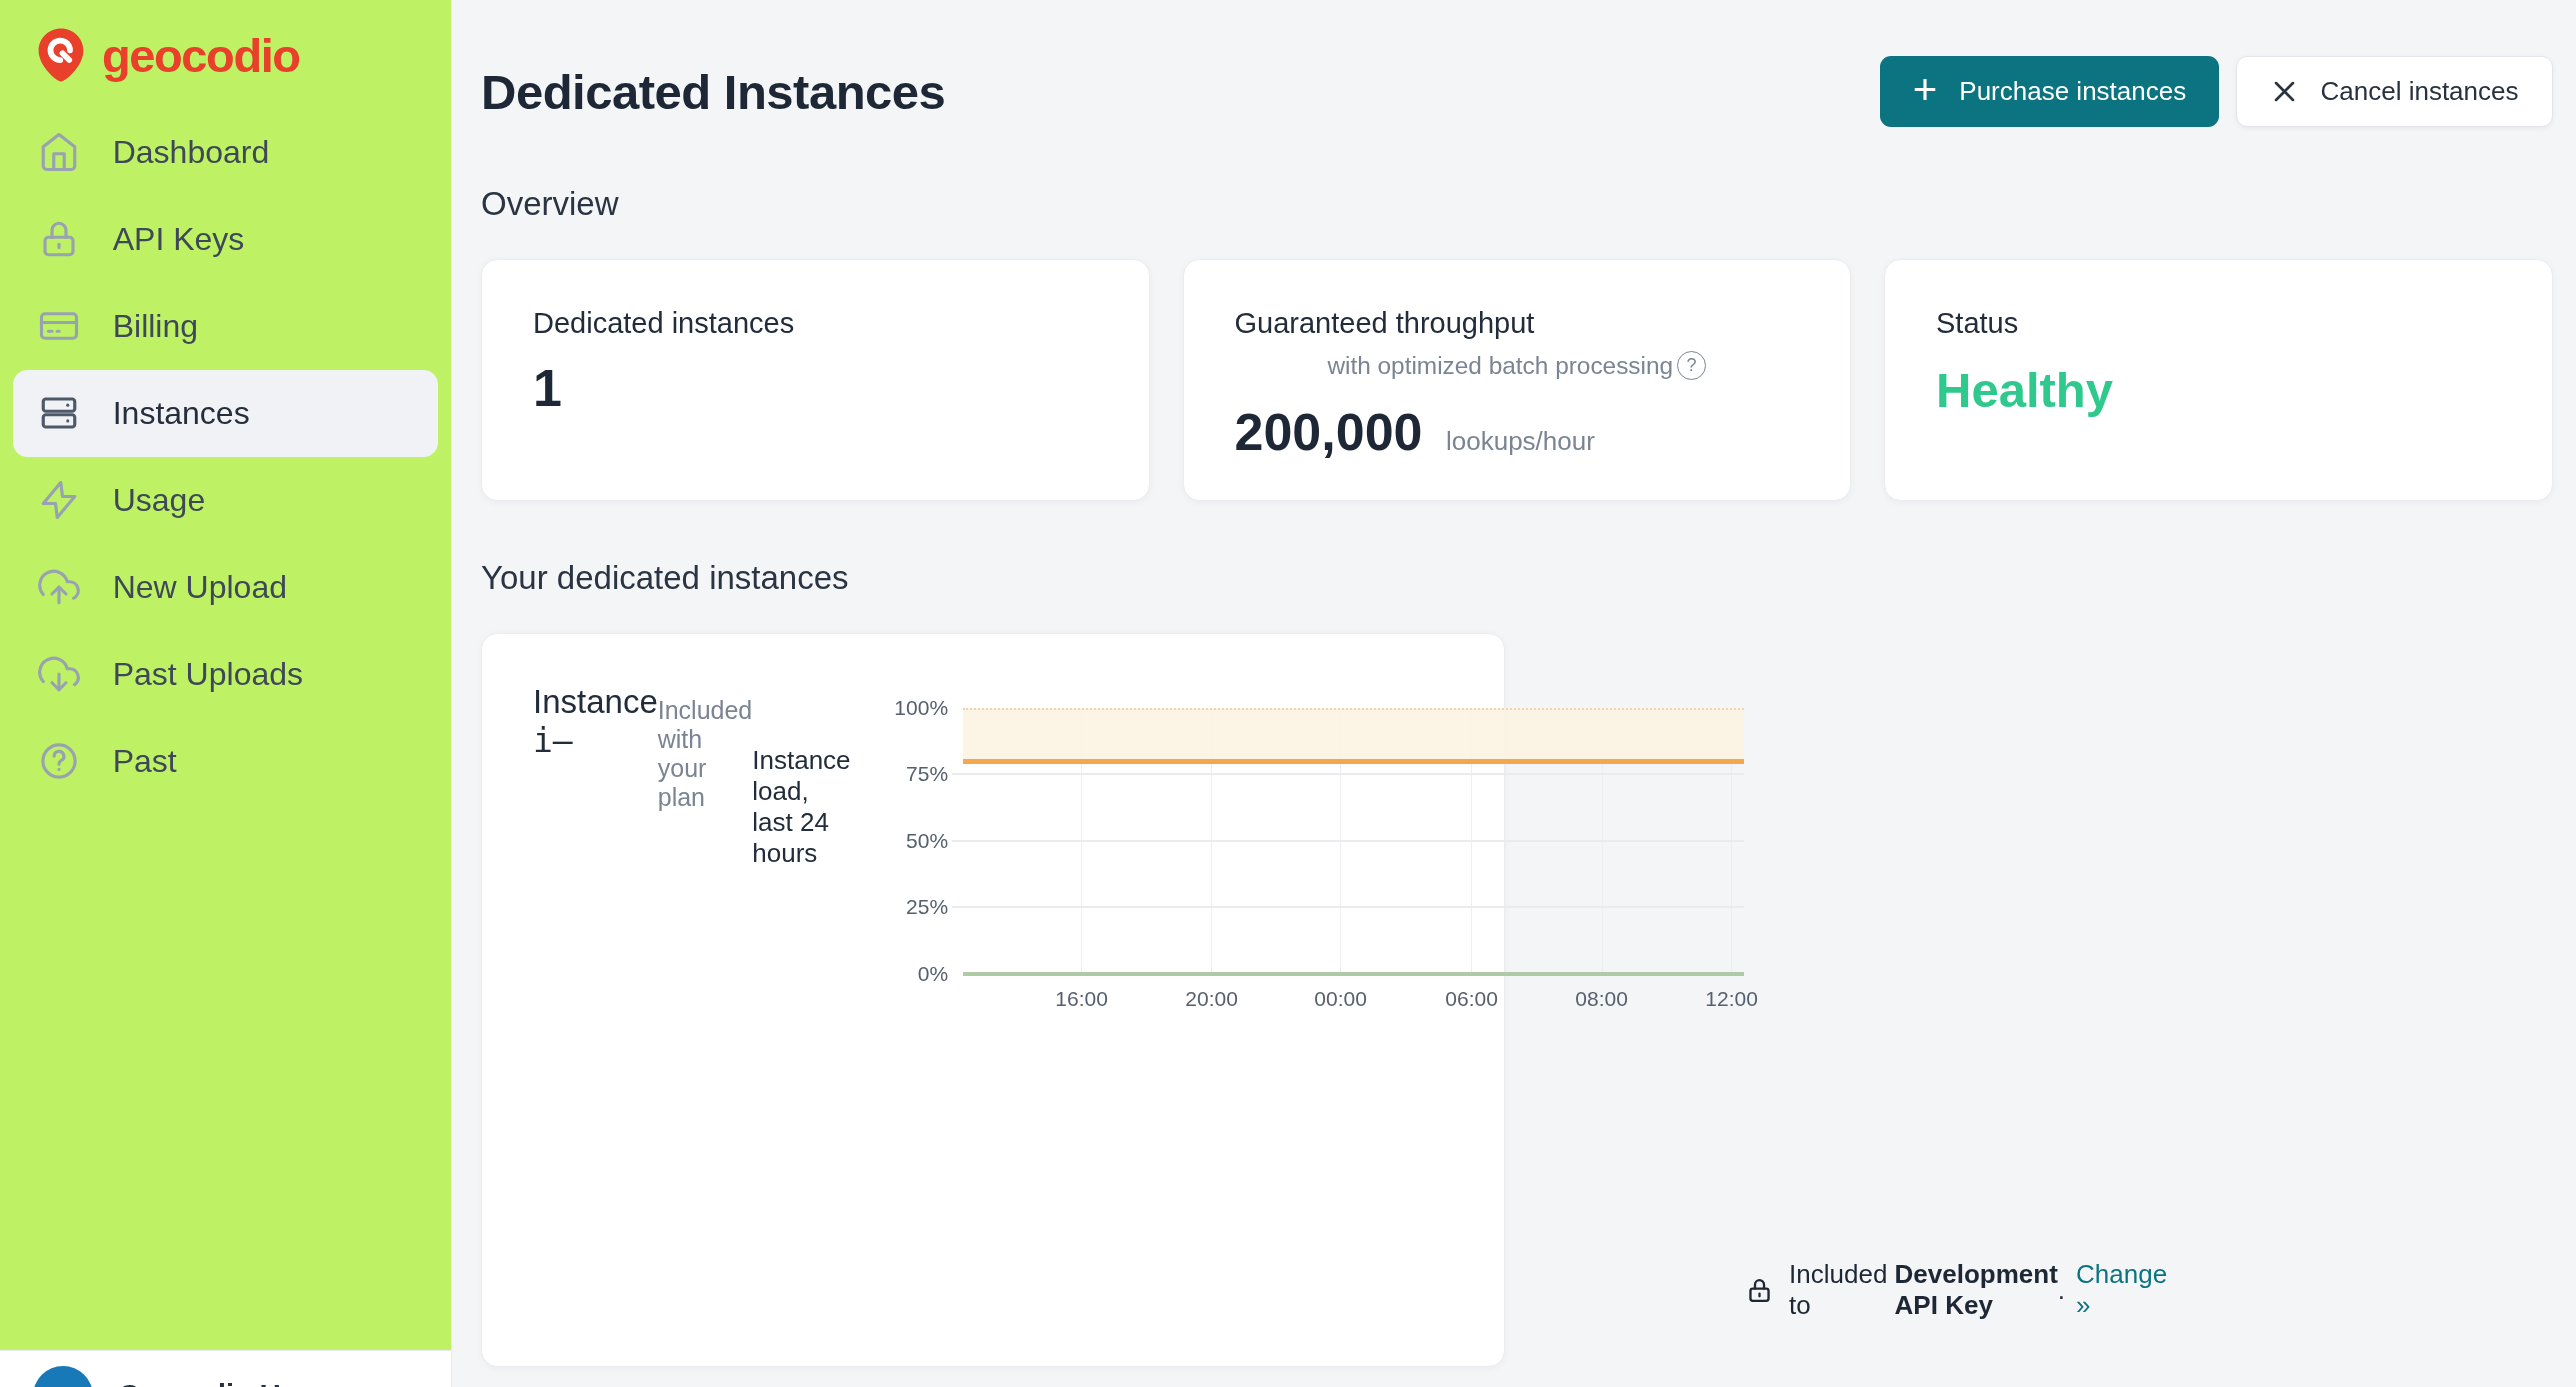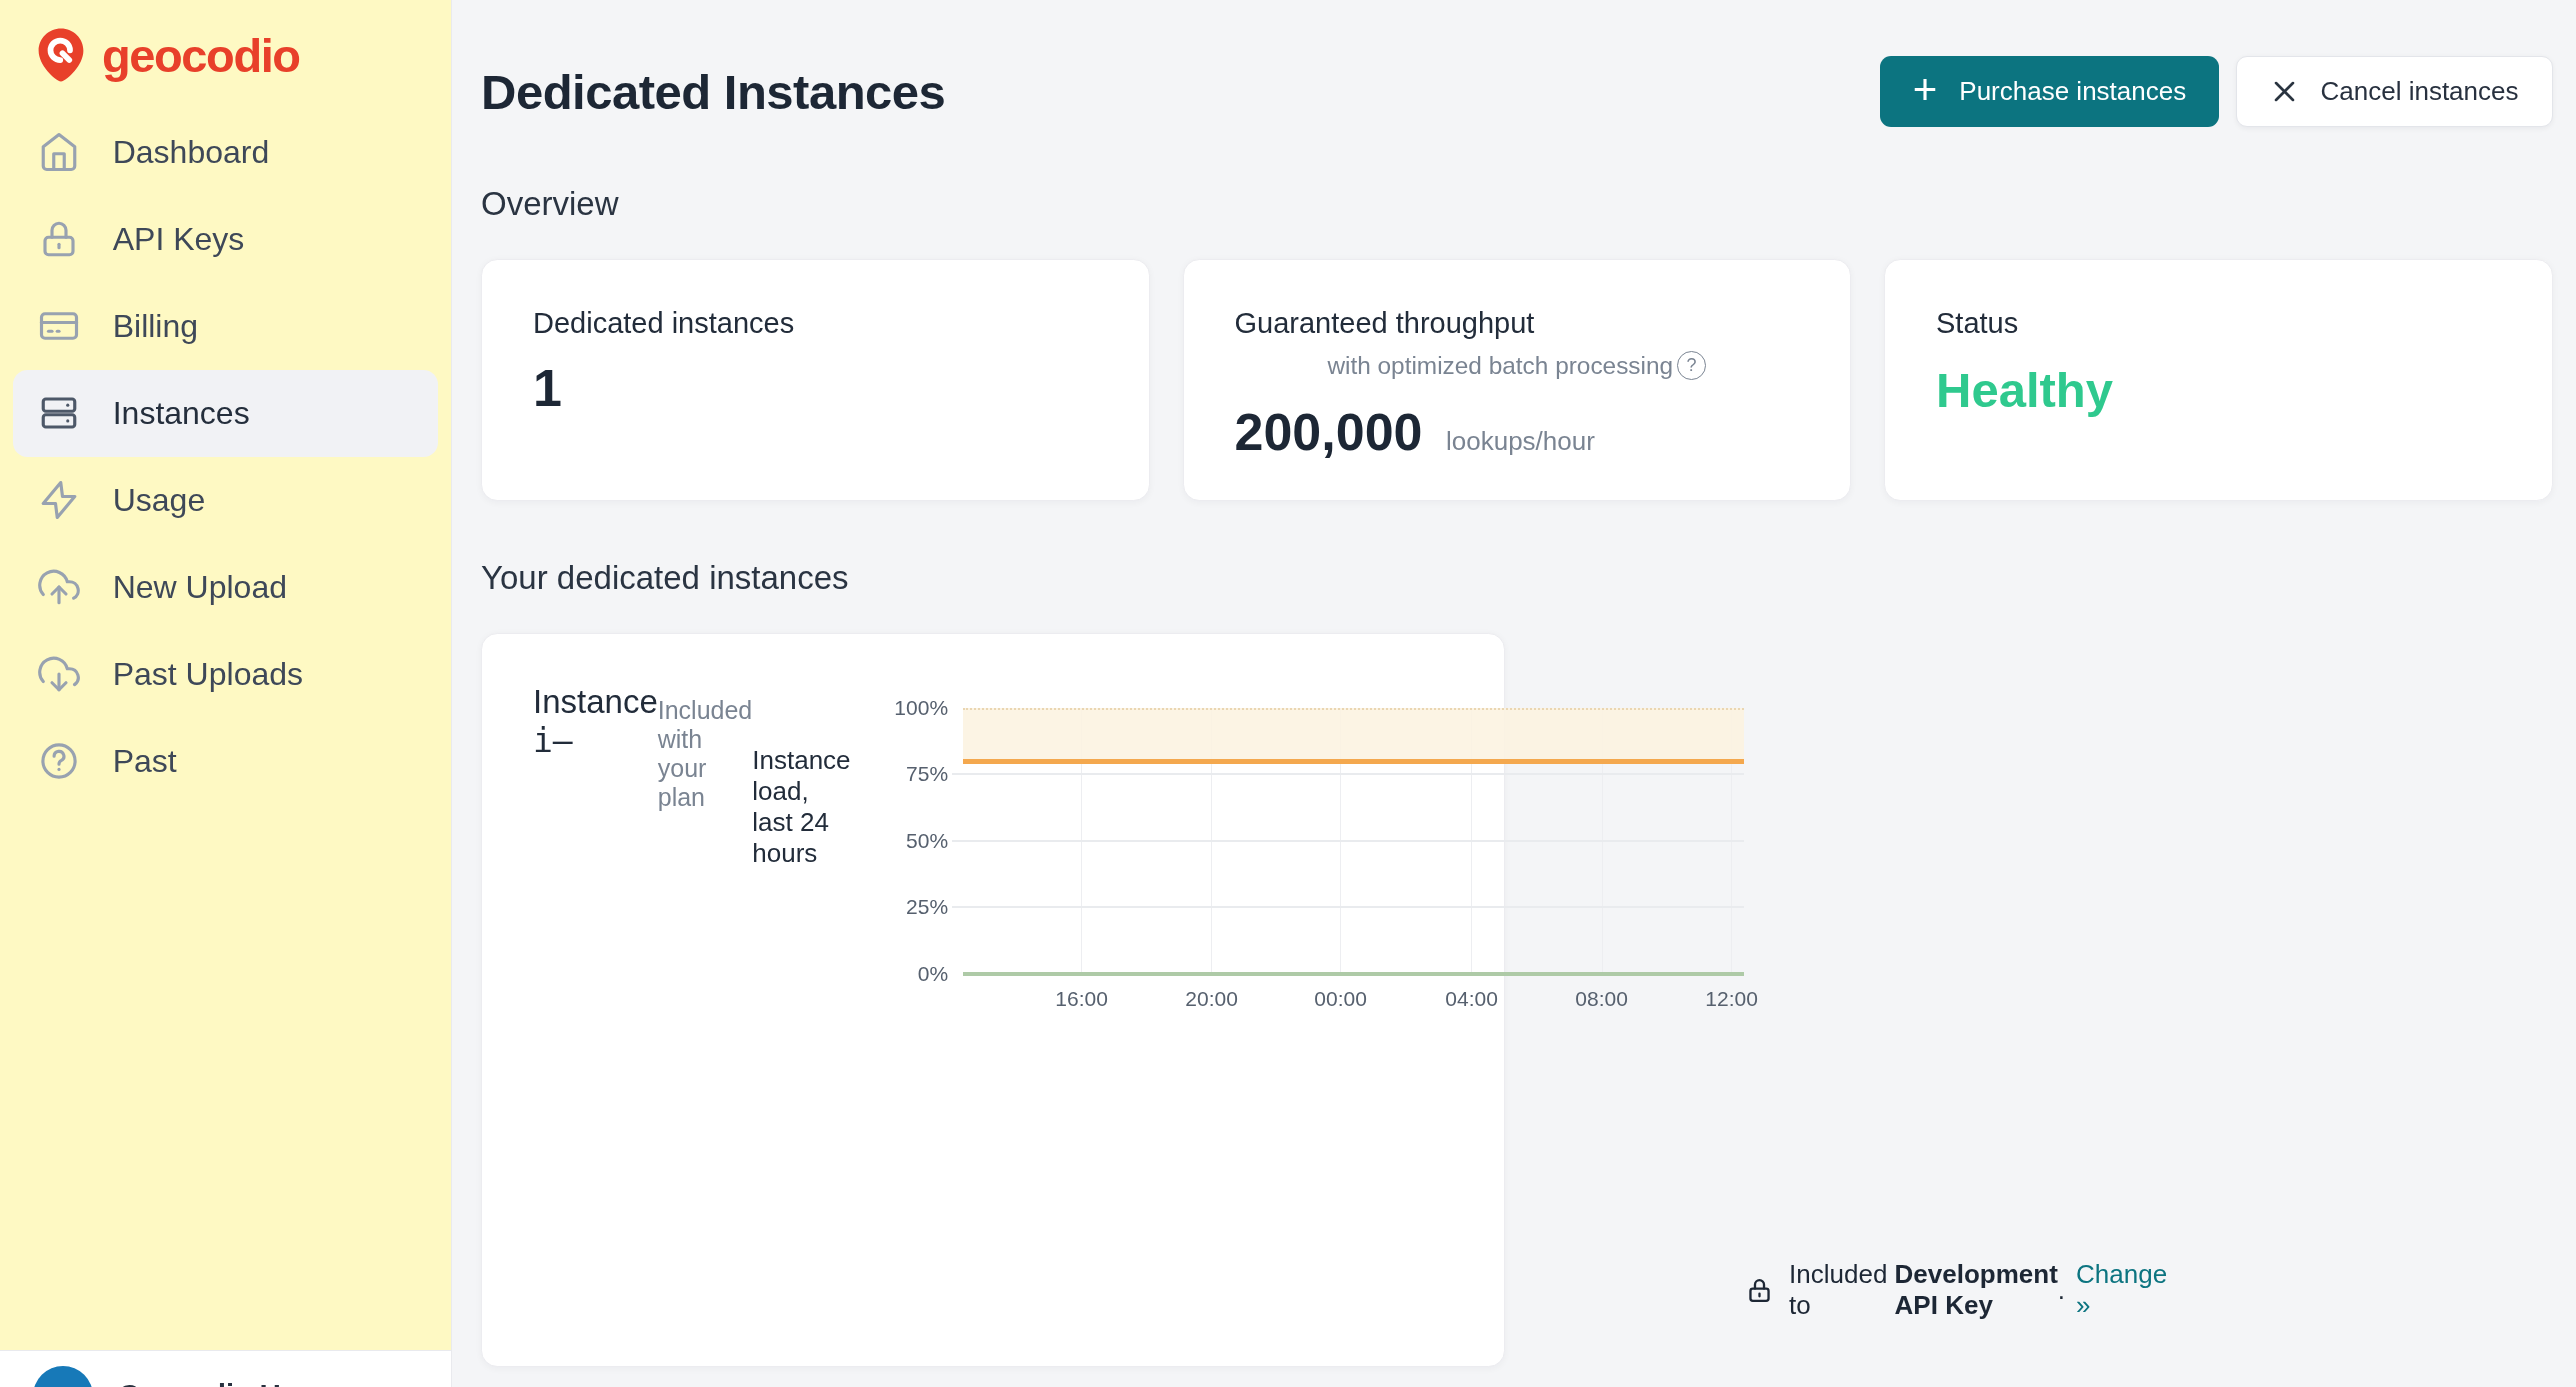--- a/index.html
+++ b/index.html
@@ -3,21 +3,21 @@
 <meta charset="utf-8">
 <style>
   * { box-sizing: border-box; }
   html,body { margin:0; padding:0; }
   body {
     width:2576px; height:1387px; overflow:hidden;
     display:flex; background:#f4f5f7; color:#1e2633;
     font-family:"Liberation Sans", sans-serif;
   }
   
-  .sidebar { width:452px; min-width:452px; height:1387px; background:#fef9c3;
+  .sidebar { width:452px; min-width:452px; height:1387px; background:#bef264;
     border-right:1.8px solid #e9eaee; position:relative; }
   .logo { display:flex; align-items:center; gap:11px; padding:25px 0 0 31px; cursor:pointer; }
   .logo svg { width:60px; height:60px; }
   .logo-text { font-size:47px; font-weight:700; color:#e8402a; letter-spacing:-1.4px; }
   .nav { list-style:none; margin:23.5px 0 0; padding:0 12.7px; }
   .nav li { display:flex; align-items:center; gap:33px; height:87px; padding:0 25px;
     border-radius:14.5px; font-size:32px; color:#3e4858; cursor:pointer; }
   .nav li .icon { width:42px; height:42px; color:#98a2b0; display:flex; }
   .nav li .icon svg { width:100%; height:100%; }
   .nav li.active { background:#f1f2f5; color:#242e3c; font-weight:500; }
@@ -248,21 +248,21 @@
           <div class="hgrid" style="top:132px"></div>
           <div class="hgrid" style="top:198px"></div>
           <div class="band"></div>
           <div class="threshold"></div>
           <div class="zero-line"></div>
         </div>
         <div class="xlabels">
           <span style="left:119px">16:00</span>
           <span style="left:249px">20:00</span>
           <span style="left:378px">00:00</span>
-          <span style="left:509px">04:00</span>
+          <span style="left:509px">06:00</span>
           <span style="left:639px">08:00</span>
           <span style="left:769px">12:00</span>
         </div>
       </div>
     </div>
 
     <p class="assigned-row">
       <svg viewBox="0 0 24 24" fill="none" stroke="#1d2735" stroke-width="1.8" stroke-linecap="round" stroke-linejoin="round">
           <rect x="5" y="10.5" width="14" height="9.5" rx="1.8"></rect>
           <path d="M8.5 10.5V7.5a3.5 3.5 0 0 1 7 0v3"></path>

